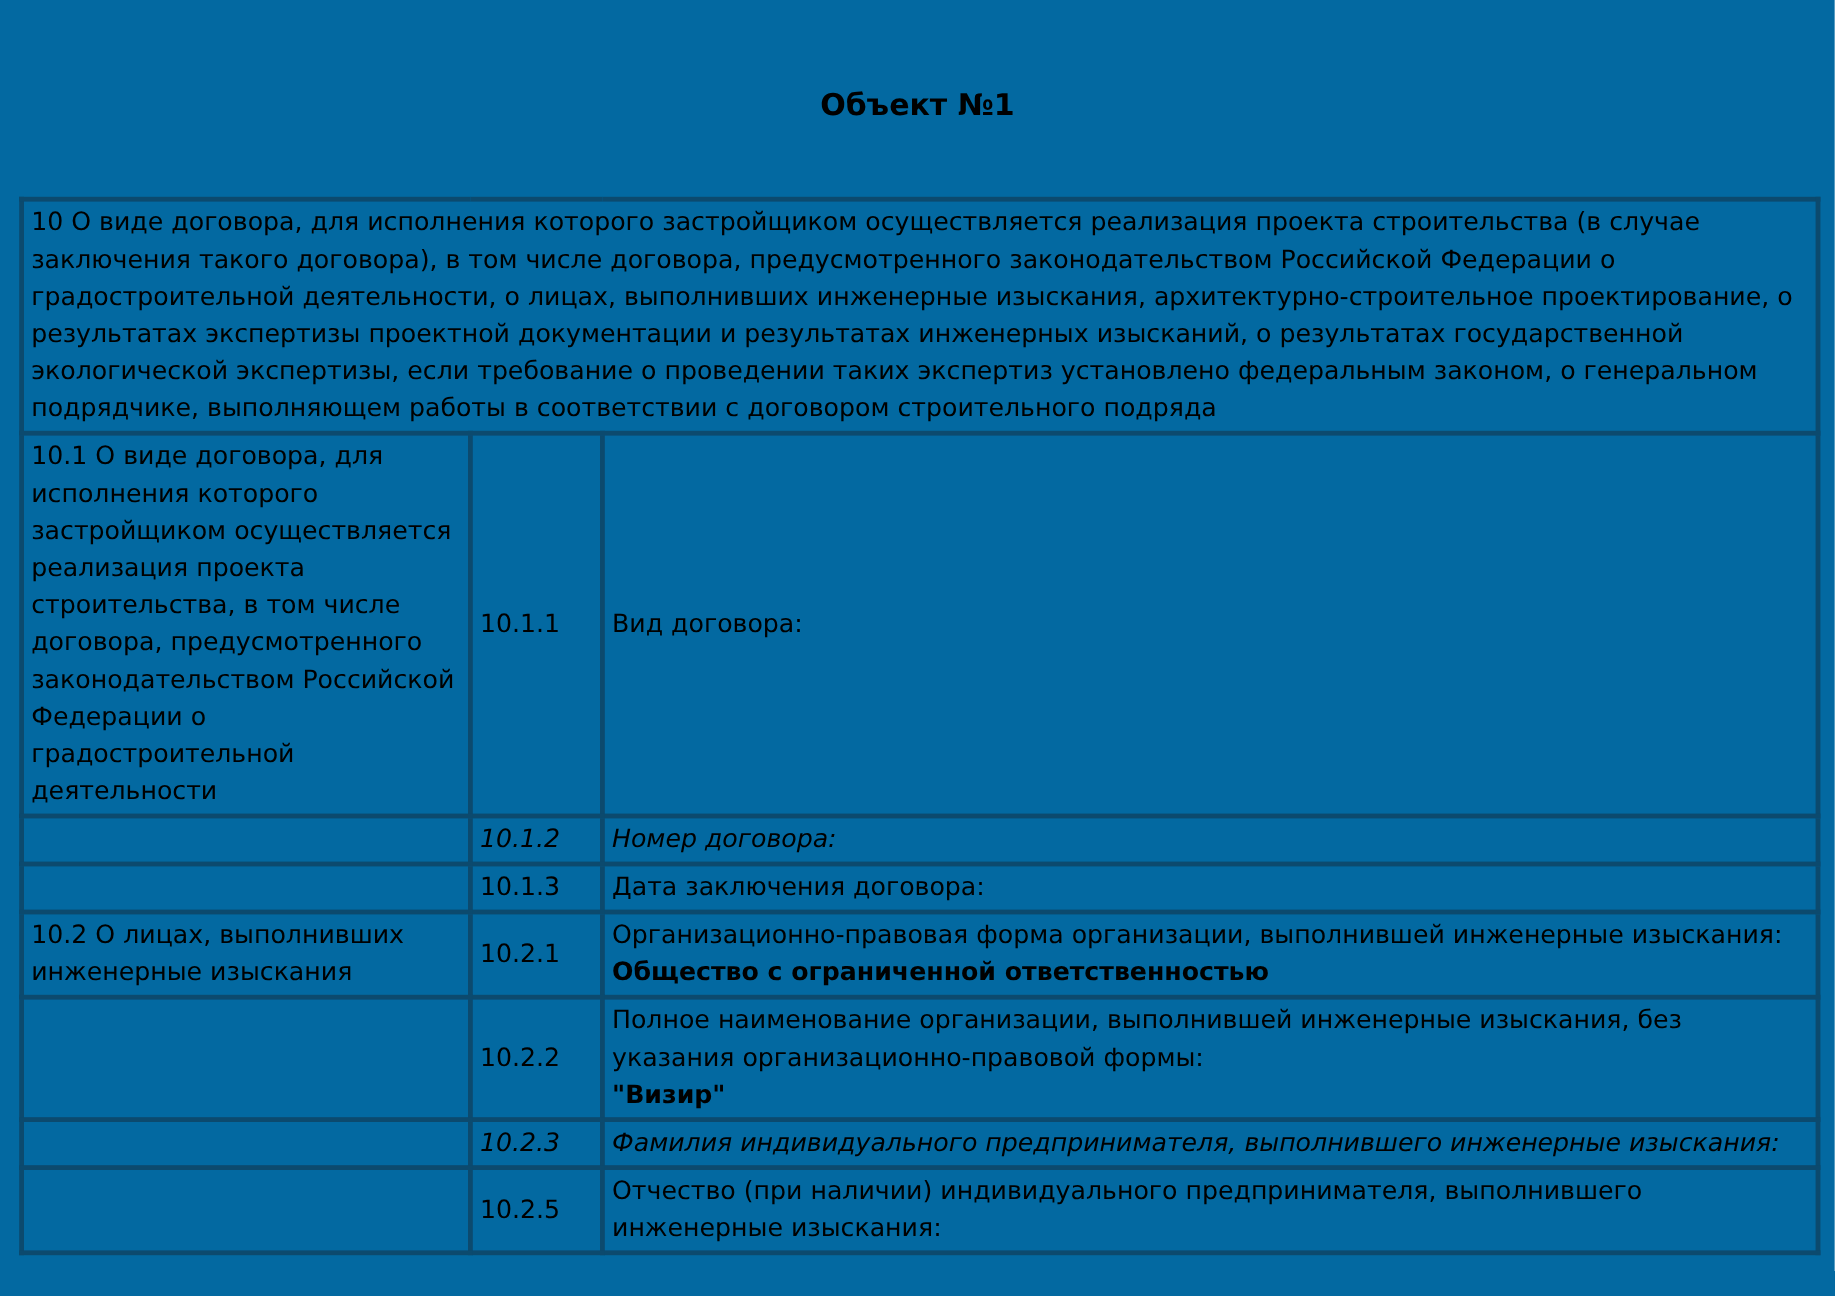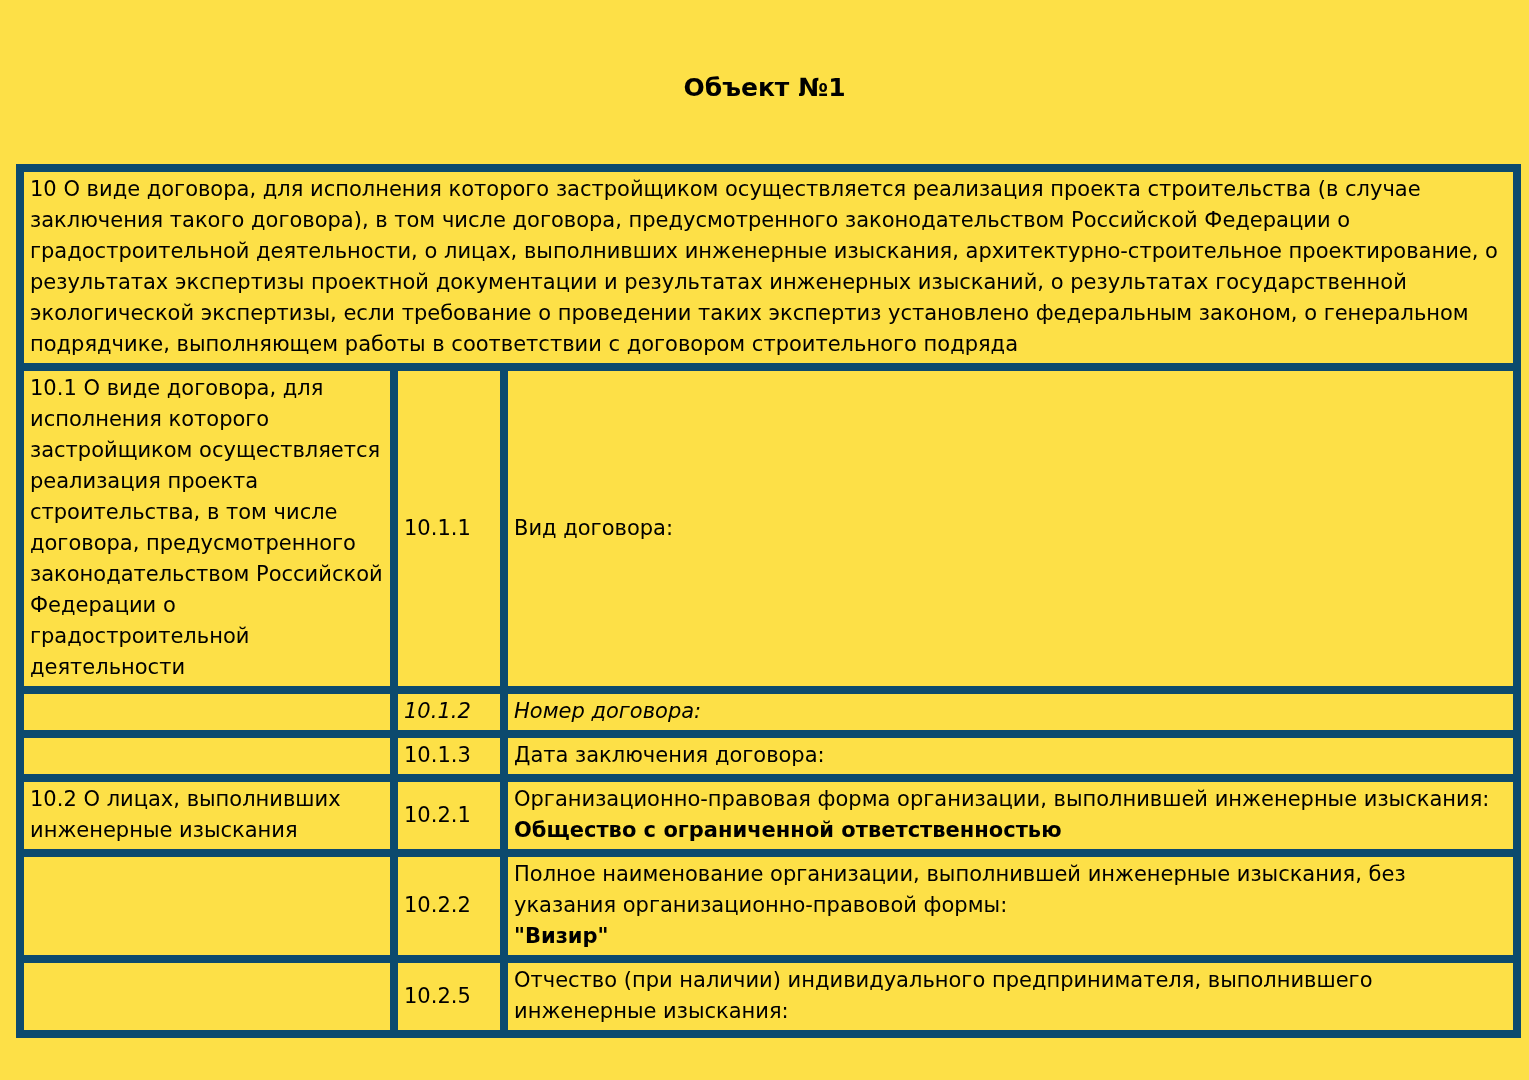--- a/index.html
+++ b/index.html
@@ -6,39 +6,39 @@
     margin: 0;
     padding: 0;
     background: #ffffff;
     color: #000000;
     font-family: "DejaVu Sans", "Liberation Sans", sans-serif;
   }
   .page {
     position: relative;
     width: 1529px;
     height: 1080px;
-    background: #fde047;
+    background: #0369a1;
     overflow: hidden;
   }
   .doc-title {
     margin: 0;
     padding-top: 72px;
     text-align: center;
     font-size: 25px;
     font-weight: bold;
     line-height: 32px;
   }
   table.decl {
     margin: 60px 0 0 16px;
     width: 1497px;
     border-collapse: collapse;
     table-layout: fixed;
   }
   table.decl td {
-    border: 8px solid #0c4a6e;
+    border: 4px solid #0c4a6e;
     padding: 2px 6px 3px 6px;
     font-size: 21px;
     line-height: 31px;
     overflow: hidden;
   }
   td.section-cell {
     line-height: 32px;
     padding-top: 3px;
     padding-bottom: 5px;
   }
@@ -97,20 +97,25 @@
         <td class="num-cell">10.2.1</td>
         <td class="label-cell"><span>Организационно-правовая форма организации, выполнившей инженерные изыскания:</span><span class="cell-value">Общество с ограниченной ответственностью</span></td>
       </tr>
 
       <tr class="h97">
         <td class="group-cell"></td>
         <td class="num-cell">10.2.2</td>
         <td class="label-cell"><span>Полное наименование организации, выполнившей инженерные изыскания, без указания организационно-правовой формы:</span><span class="cell-value">"Визир"</span></td>
       </tr>
 
+      <tr class="h35">
+        <td class="group-cell"></td>
+        <td class="num-cell">10.2.3</td>
+        <td class="label-cell"><span>Фамилия индивидуального предпринимателя, выполнившего инженерные изыскания:</span><span class="cell-value"></span></td>
+      </tr>
 
 
       <tr class="h66">
         <td class="group-cell"></td>
         <td class="num-cell">10.2.5</td>
         <td class="label-cell"><span>Отчество (при наличии) индивидуального предпринимателя, выполнившего инженерные изыскания:</span><span class="cell-value"></span></td>
       </tr>
     </tbody>
   </table>
 

